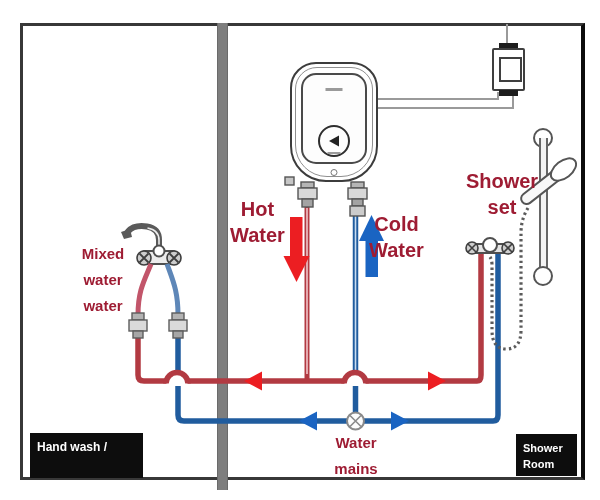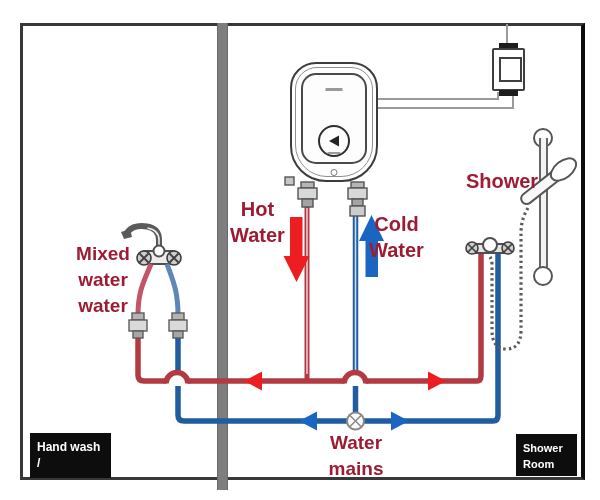--- a/index.html
+++ b/index.html
@@ -46,21 +46,21 @@
   .railcircle{width:20px;height:20px;border:2.5px solid #555;border-radius:50%;
     background:#fff;box-sizing:border-box;}
   .rail{left:539px;top:138px;width:9px;height:138px;box-sizing:border-box;
     background:#f3f3f3;border-left:2px solid #666;border-right:2px solid #666;}
   .handle{left:516px;top:180px;width:52px;height:13px;box-sizing:border-box;
     border:2px solid #555;border-radius:7px;background:#f8f8f8;transform:rotate(-38deg);}
   .head{left:548px;top:160px;width:31px;height:19px;box-sizing:border-box;
     border:2px solid #555;border-radius:50%;background:#fff;transform:rotate(-38deg);}
   
   .lbl{color:var(--label_red);font-weight:bold;font-size:20px;line-height:26px;text-align:center;}
-  .lbl.big{font-size:19px;line-height:26px;}
+  .lbl.big{font-size:15px;line-height:26px;}
   .zone{background:var(--zone_bg);color:var(--zone_text);font-weight:bold;
     font-size:12px;line-height:16px;padding:6px 7px;box-sizing:border-box;}
 </style>
 </head>
 <body>
 
 <div id="canvas">
 
   <div class="abs frame"></div>
   <div class="abs wall"></div>
@@ -195,27 +195,28 @@
   <div class="abs lbl" style="left:221px;top:196px;width:73px">
     <div>Hot</div>
     <div>Water</div>
   </div>
   <div class="abs lbl" style="left:360px;top:211px;width:73px">
     <div>Cold</div>
     <div>Water</div>
   </div>
   <div class="abs lbl" style="left:452px;top:168px;width:100px">
     <div>Shower</div>
+    <div>set</div>
   </div>
   <div class="abs lbl big" style="left:306px;top:430px;width:100px">
     <div>Water</div>
     <div>mains</div>
   </div>
 
-  <div class="abs zone" style="left:30px;top:433px;width:81px;height:45px">
+  <div class="abs zone" style="left:30px;top:433px;width:113px;height:45px">
     <div>Hand wash /</div>
   </div>
   <div class="abs zone" style="left:516px;top:434px;width:61px;height:42px;font-size:11px">
     <div>Shower</div>
     <div>Room</div>
   </div>
 
 </div>
 
 </body></html>

